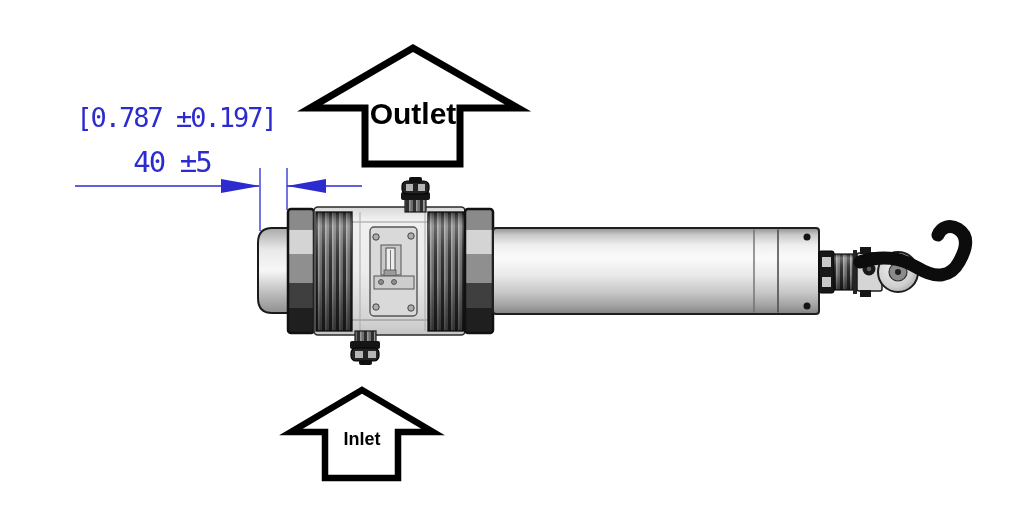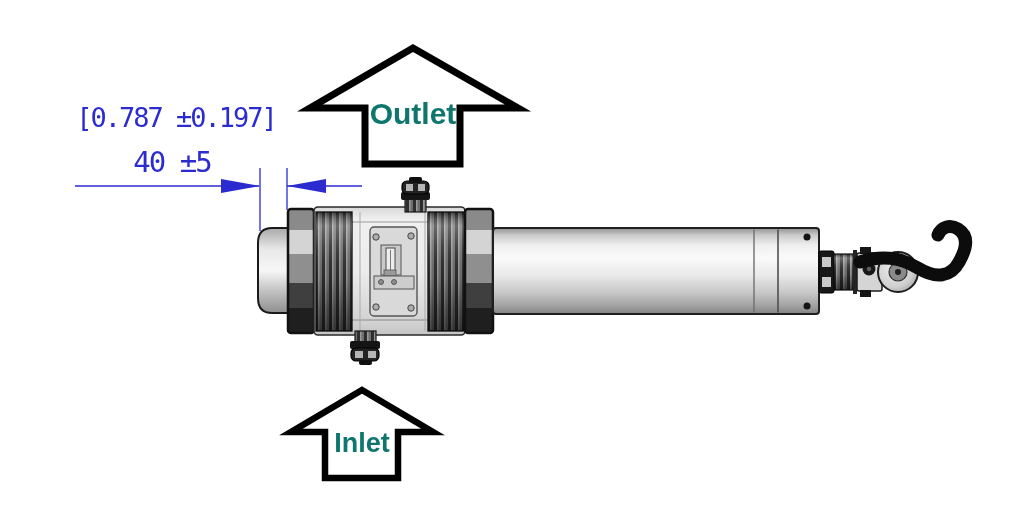--- a/index.html
+++ b/index.html
@@ -19,36 +19,36 @@
   }
   .canvas svg {
     position: absolute;
     left: 0;
     top: 0;
   }
   .flow-label {
     position: absolute;
     font-family: "Liberation Sans", sans-serif;
     font-weight: bold;
-    color: #0f766e;
+    color: #000000;
     text-align: center;
     line-height: 1;
     white-space: nowrap;
   }
   .flow-label.outlet {
     left: 353px;
     top: 99px;
     width: 120px;
     font-size: 30px;
   }
   .flow-label.inlet {
     left: 312px;
     top: 430px;
     width: 100px;
-    font-size: 27px;
+    font-size: 18px;
   }
   .dim-text {
     position: absolute;
     color: #2b2bd0;
     font-family: "DejaVu Sans Mono", monospace;
     font-weight: normal;
     text-align: center;
     line-height: 1;
     white-space: nowrap;
   }

